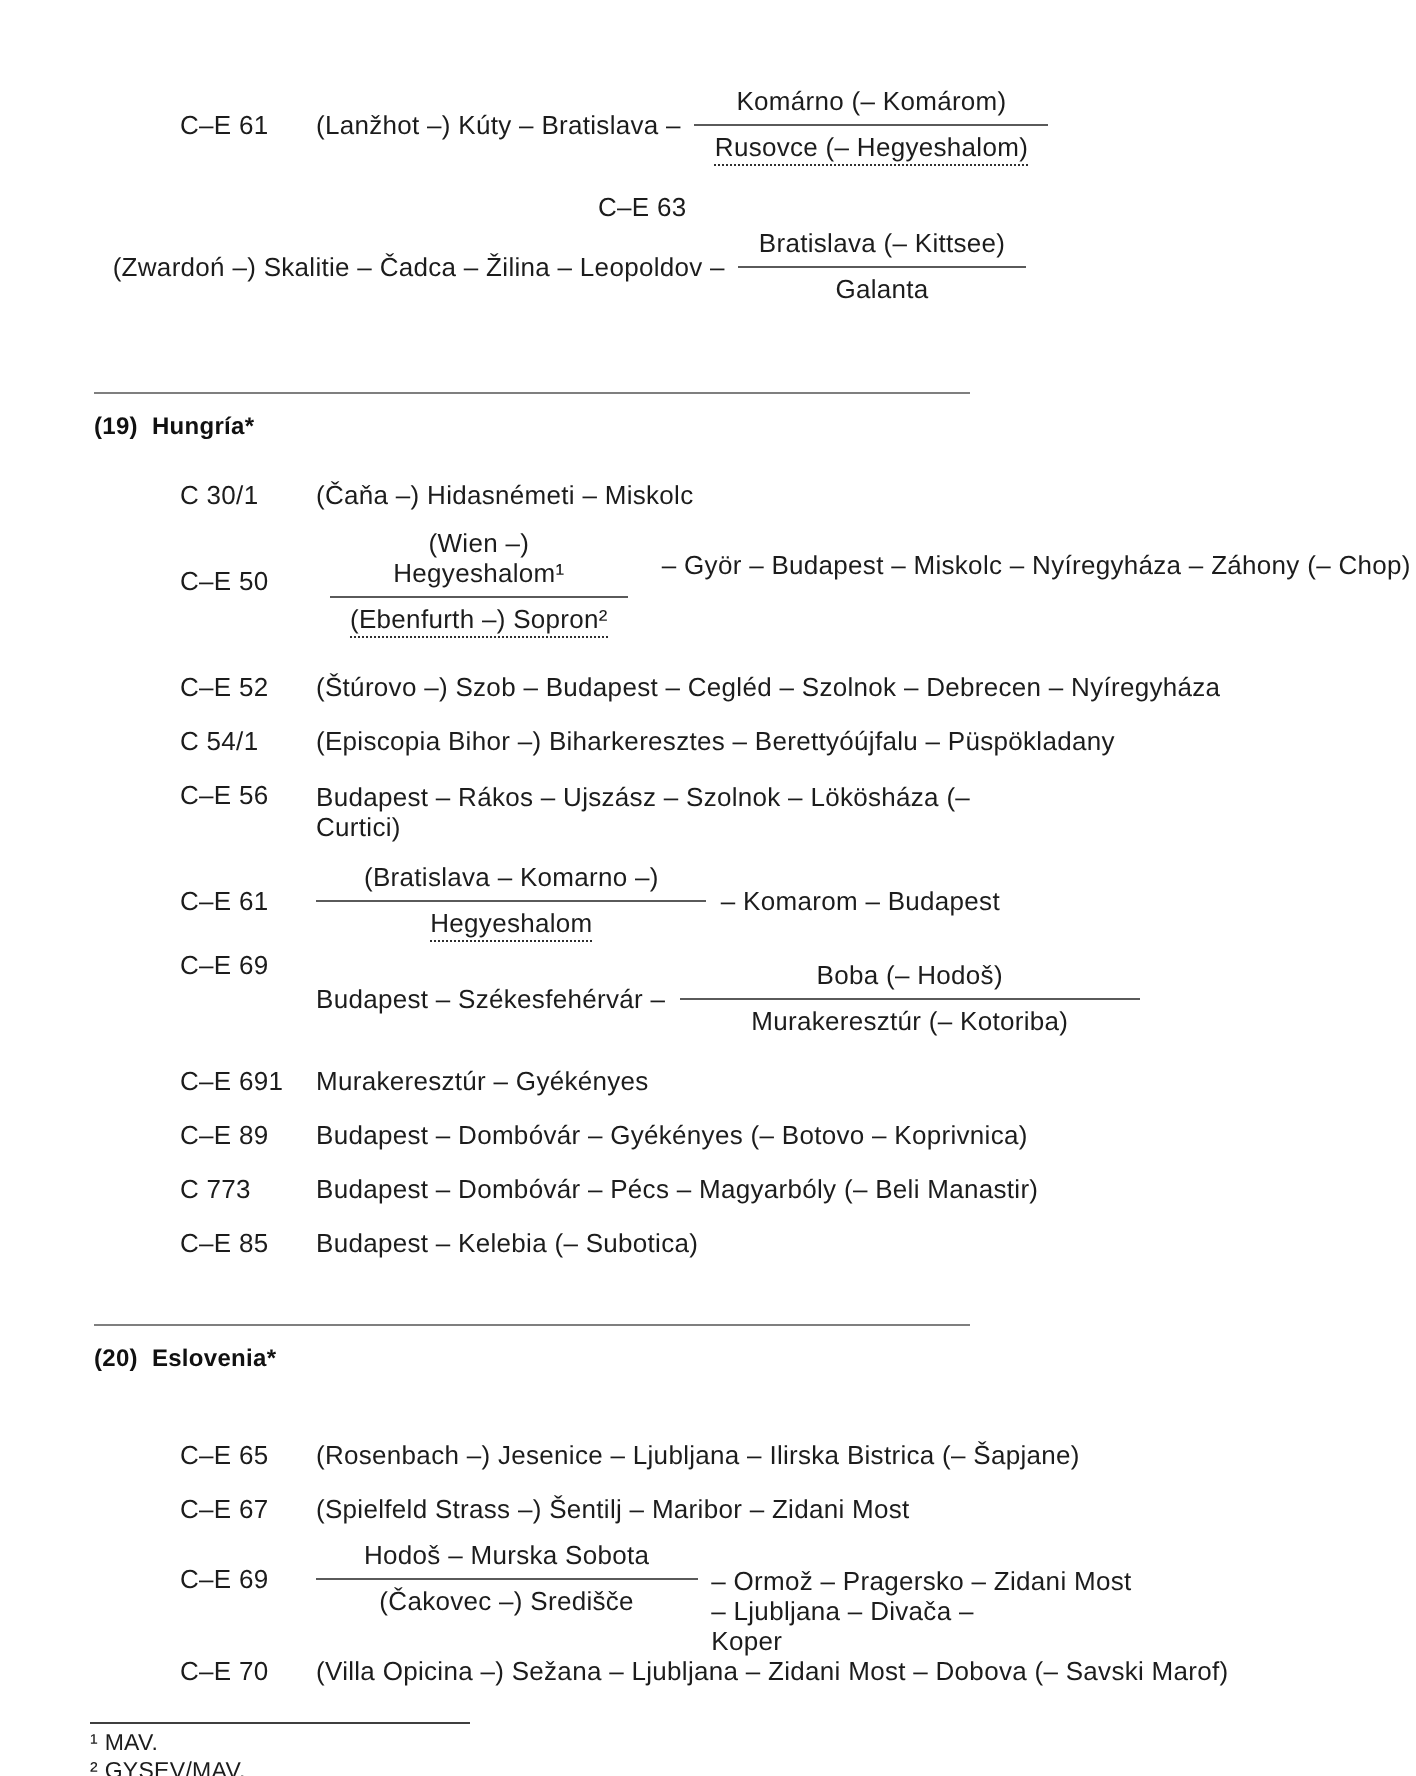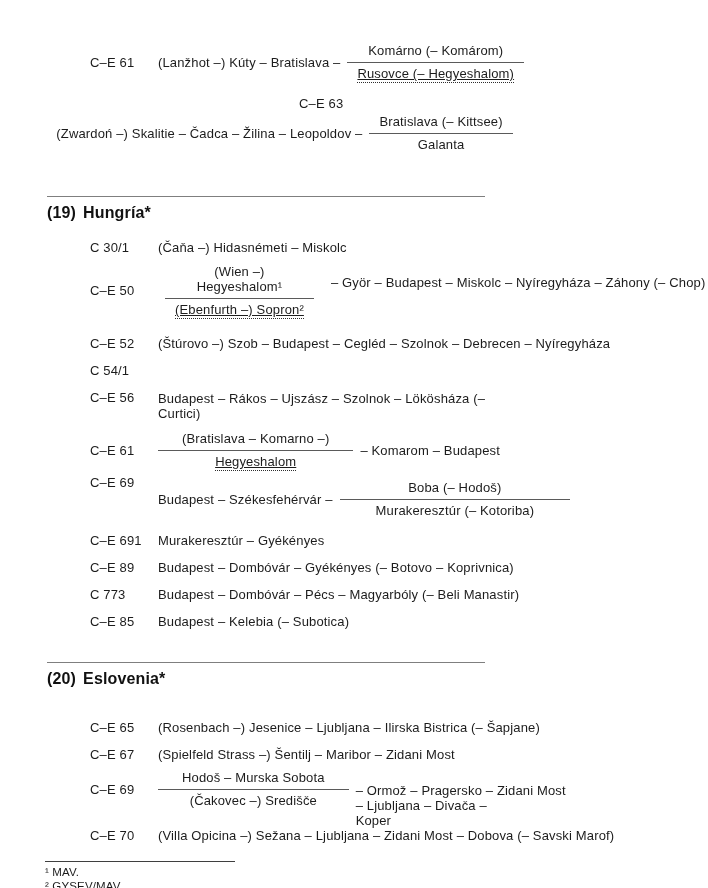--- a/index.html
+++ b/index.html
@@ -14,25 +14,25 @@
   .route-code{flex:none;width:68px;margin-left:90px;white-space:nowrap;line-height:14px;}
   .route-desc{flex:1;display:flex;align-items:center;min-width:0;}
   .seg{white-space:nowrap;line-height:14px;}
   .desc-lines{line-height:15px;}
   .branch{display:inline-flex;flex-direction:column;align-items:center;margin:0 7px;}
   .b-top,.b-bottom{padding:3px 10px 4px;text-align:center;white-space:nowrap;line-height:15px;}
   .b-line{align-self:stretch;height:0;border-top:1.5px solid #5a5a5a;}
   .pad-md .b-top,.pad-md .b-bottom{padding-left:24px;padding-right:24px;}
   .pad-lg .b-top,.pad-lg .b-bottom{padding-left:36px;padding-right:36px;}
   .b-top-line{display:block;}
-  .dotted{border-bottom:1.5px dotted #2e2e2e;padding-bottom:1px;text-decoration:underline;}
+  .dotted{border-bottom:1.5px dotted #2e2e2e;padding-bottom:1px;}
   .nudge-down{position:relative;top:16px;}
   .code-top{align-self:flex-start;margin-top:-1px;}
   .section-divider{border-top:1.5px solid #7f7f7f;height:0;width:438px;margin-left:47px;}
-  .section-header{margin:8px 0 0 47px;font-size:16px;font-weight:bold;line-height:16px;color:#111;}
+  .section-header{margin:8px 0 0 47px;font-size:12px;font-weight:bold;line-height:16px;color:#111;}
   .section-header .num{margin-right:7px;}
   .footnote-rule{border-top:1.5px solid #3f3f3f;height:0;width:190px;margin-left:45px;}
   .footnote{margin-left:45px;font-size:11.5px;line-height:14px;margin-top:3px;color:#1c1c1c;}
   .mb13{margin-bottom:13px;}
 </style>
 </head>
 <body>
 
 <div class="page">
 
@@ -87,20 +87,23 @@
 
   <div class="route-row mb13">
     <div class="route-code">C–E 52</div>
     <div class="route-desc">
       <span class="seg">(Štúrovo –) Szob – Budapest – Cegléd – Szolnok – Debrecen – Nyíregyháza</span>
     </div>
   </div>
 
   <div class="route-row mb13">
     <div class="route-code">C 54/1</div>
+    <div class="route-desc">
+      <span class="seg">(Episcopia Bihor –) Biharkeresztes – Berettyóújfalu – Püspökladany</span>
+    </div>
   </div>
 
   <div class="route-row top-align" style="margin-bottom:7px;">
     <div class="route-code">C–E 56</div>
     <div class="route-desc">
       <span class="desc-lines">
         <span style="display:block;">Budapest – Rákos – Ujszász – Szolnok – Lökösháza (–</span>
         <span style="display:block;">Curtici)</span>
       </span>
     </div>

